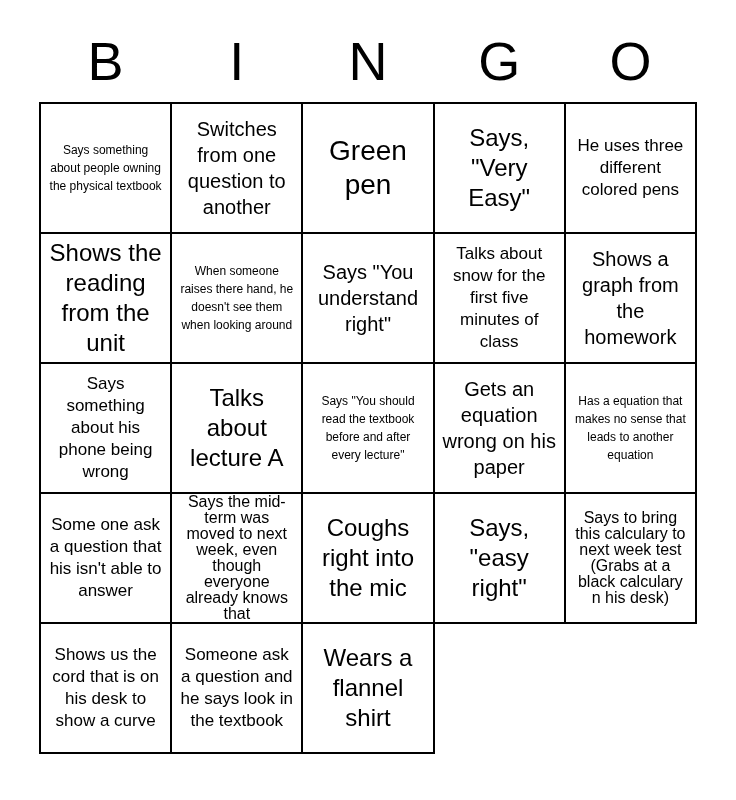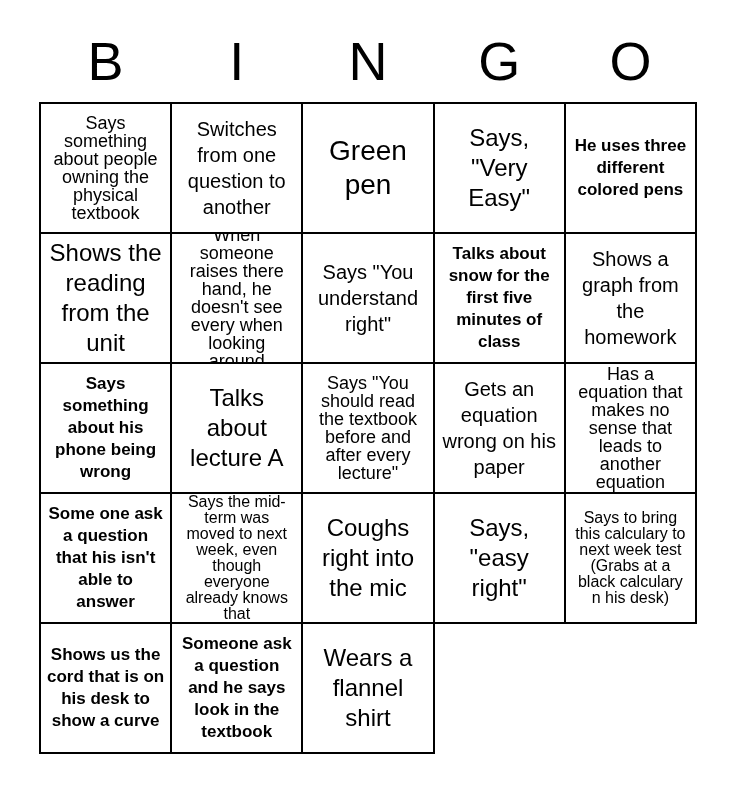--- a/index.html
+++ b/index.html
@@ -61,22 +61,22 @@
     overflow: hidden;
     hyphens: auto;
     word-wrap: break-word;
   }
   .cell span {
     display: block;
     width: 100%;
   }
   
   .fs-xs { font-size: 16px; line-height: 16px; }
-  .fs-s  { font-size: 18px; line-height: 18px; }
-  .fs-m  { font-size: 17px; line-height: 22px; font-weight: bold; }
+  .fs-s  { font-size: 12px; line-height: 18px; }
+  .fs-m  { font-size: 17px; line-height: 22px; }
   .fs-l  { font-size: 20px; line-height: 26px; }
   .fs-xl { font-size: 24px; line-height: 30px; }
   .fs-xxl{ font-size: 28px; line-height: 34px; text-align: center; }
 </style>
 </head>
 <body>
 
 <div class="bingo-page">
 
   <div class="header-row">
@@ -100,21 +100,21 @@
       <div class="cell">
         <span class="fs-xl">Says, "Very Easy"</span>
       </div>
       <div class="cell">
         <span class="fs-m">He uses three different colored pens</span>
       </div>
       <div class="cell">
         <span class="fs-xl">Shows the reading from the unit</span>
       </div>
       <div class="cell">
-        <span class="fs-s">When someone raises there hand, he doesn't see every when looking around</span>
+        <span class="fs-s">When someone raises there hand, he doesn't see them when looking around</span>
       </div>
       <div class="cell">
         <span class="fs-l">Says "You understand right"</span>
       </div>
       <div class="cell">
         <span class="fs-m">Talks about snow for the first five minutes of class</span>
       </div>
       <div class="cell">
         <span class="fs-l">Shows a graph from the homework</span>
       </div>

